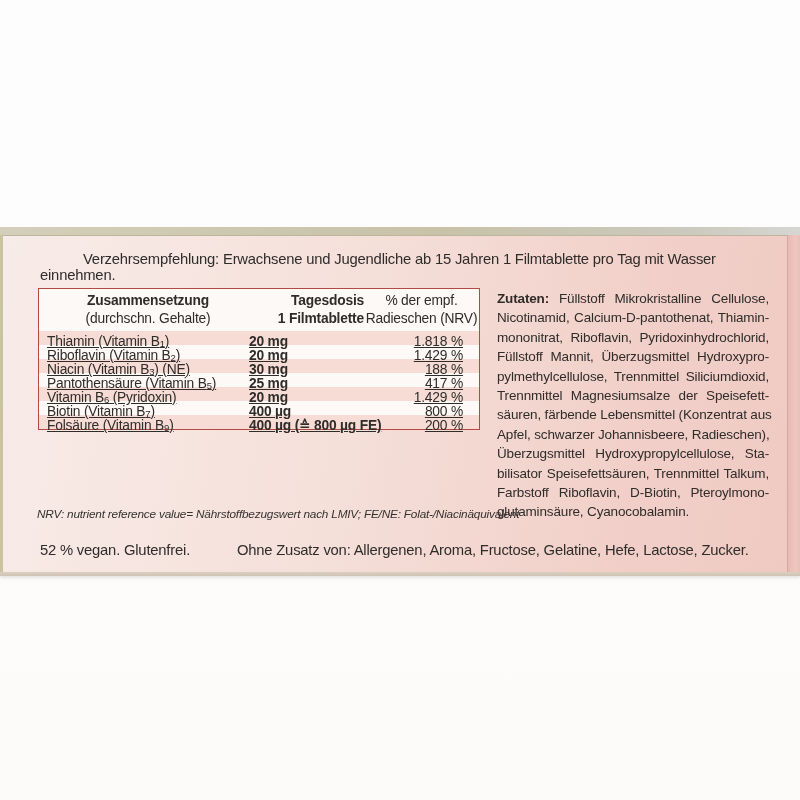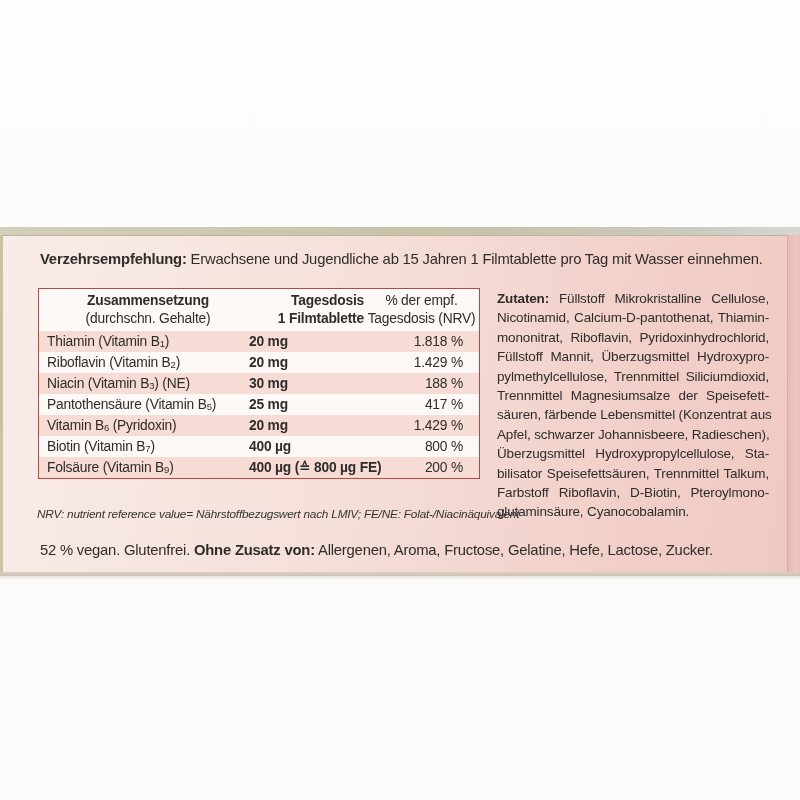--- a/index.html
+++ b/index.html
@@ -21,32 +21,32 @@
     background:linear-gradient(100deg,#f8ece8 0%,#f5dfd9 45%,#f1cfc8 80%,#efcac3 100%);}
   .box-left-edge{position:absolute;left:0;top:8px;bottom:4px;width:3px;background:#c9c3a2;}
   .box-right-side{position:absolute;right:0;top:8px;bottom:4px;width:12px;
     background:linear-gradient(90deg,#e6bab3 0%,#eec7c0 60%,#e9c0b9 100%);
     border-left:1px solid #d9a89f;}
   .box-bottom-edge{position:absolute;left:0;bottom:0;right:0;height:4px;
     background:linear-gradient(180deg,#dbcfc1,#cfc3b4);box-shadow:0 2px 3px rgba(0,0,0,0.10);}
 
   
   .dosage-line{position:absolute;left:40px;top:24px;width:740px;font-size:14.8px;letter-spacing:-0.2px;}
-  .bold{font-weight:bold;}
+  .bold{font-weight:normal;margin-left:43px;}
 
   
   .ctable{position:absolute;left:38px;top:61px;width:440px;
     border:1px solid #b04a42;background:#fdf9f7;font-size:13.8px;letter-spacing:-0.2px;}
   .thead{display:flex;align-items:stretch;height:42px;padding-top:3px;box-sizing:border-box;background:#fdf9f7;}
   .thead .hc{display:flex;flex-direction:column;justify-content:flex-start;line-height:18px;}
   .hc1{width:210px;text-align:center;padding-left:8px;box-sizing:border-box;}
   .hc2{width:115px;text-align:center;font-weight:bold;align-items:flex-end;}
   .hc3{width:115px;text-align:center;}
   .hc1 .l1{font-weight:bold;}
-  .trow{display:flex;height:21px;line-height:21px;}
+  .trow{display:flex;height:14px;line-height:21px;text-decoration:underline;}
   .trow.odd{background:#f6dcd5;}
   .trow.even{background:#fdf9f7;}
   .cell{display:block;white-space:nowrap;}
   .cell.name{width:210px;padding-left:8px;box-sizing:border-box;text-align:left;}
   .cell.dose{width:115px;font-weight:bold;overflow:visible;}
   .cell.nrv{width:115px;text-align:right;padding-right:16px;box-sizing:border-box;}
   .subsc{font-size:69%;position:relative;top:0.14em;}
 
   .footnote{position:absolute;left:37px;top:280px;width:450px;
     font-size:11.8px;font-style:italic;letter-spacing:-0.2px;color:#35322f;white-space:nowrap;}
@@ -81,21 +81,21 @@
       <div class="hc hc1">
         <span class="l1">Zusammensetzung</span>
         <span class="l2">(durchschn. Gehalte)</span>
       </div>
       <div class="hc hc2">
         <span class="l1">Tagesdosis</span>
         <span class="l2">1 Filmtablette</span>
       </div>
       <div class="hc hc3">
         <span class="l1">% der empf.</span>
-        <span class="l2">Tagesdosis (NRV)</span>
+        <span class="l2">Radieschen (NRV)</span>
       </div>
     </div>
     <div>
         <div class="trow odd">
           <span class="cell name">Thiamin (Vitamin B<span class="subsc">1</span>)</span>
           <span class="cell dose">20 mg</span>
           <span class="cell nrv">1.818 %</span>
         </div>
         <div class="trow even">
           <span class="cell name">Riboflavin (Vitamin B<span class="subsc">2</span>)</span>

